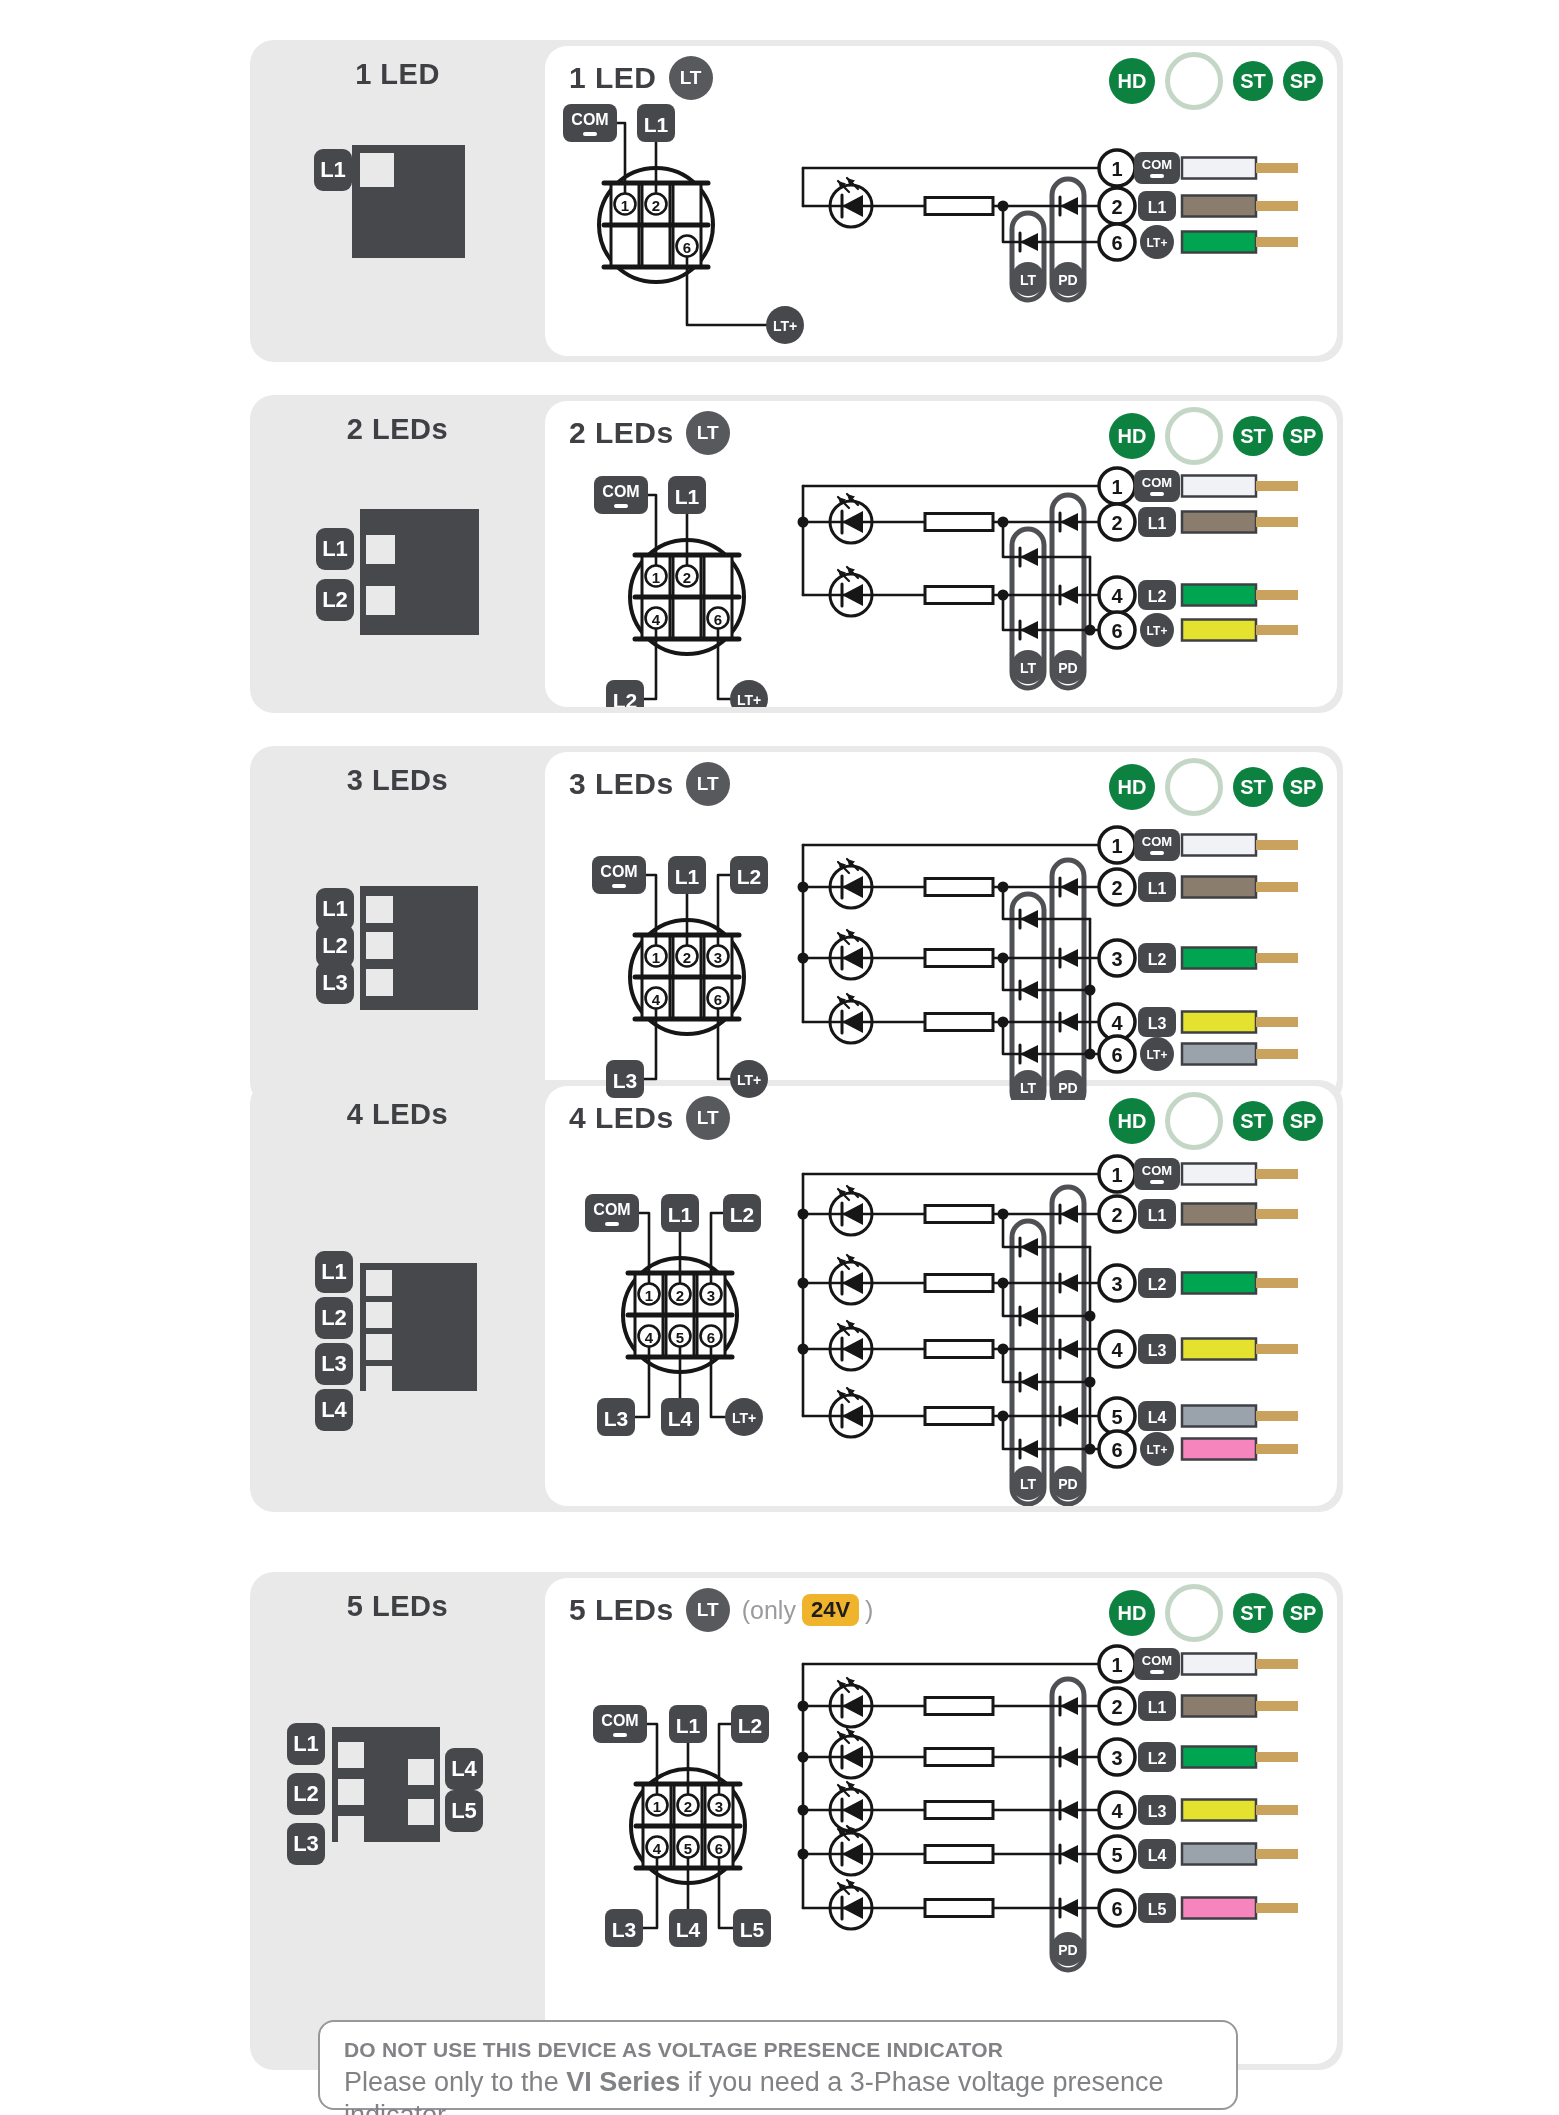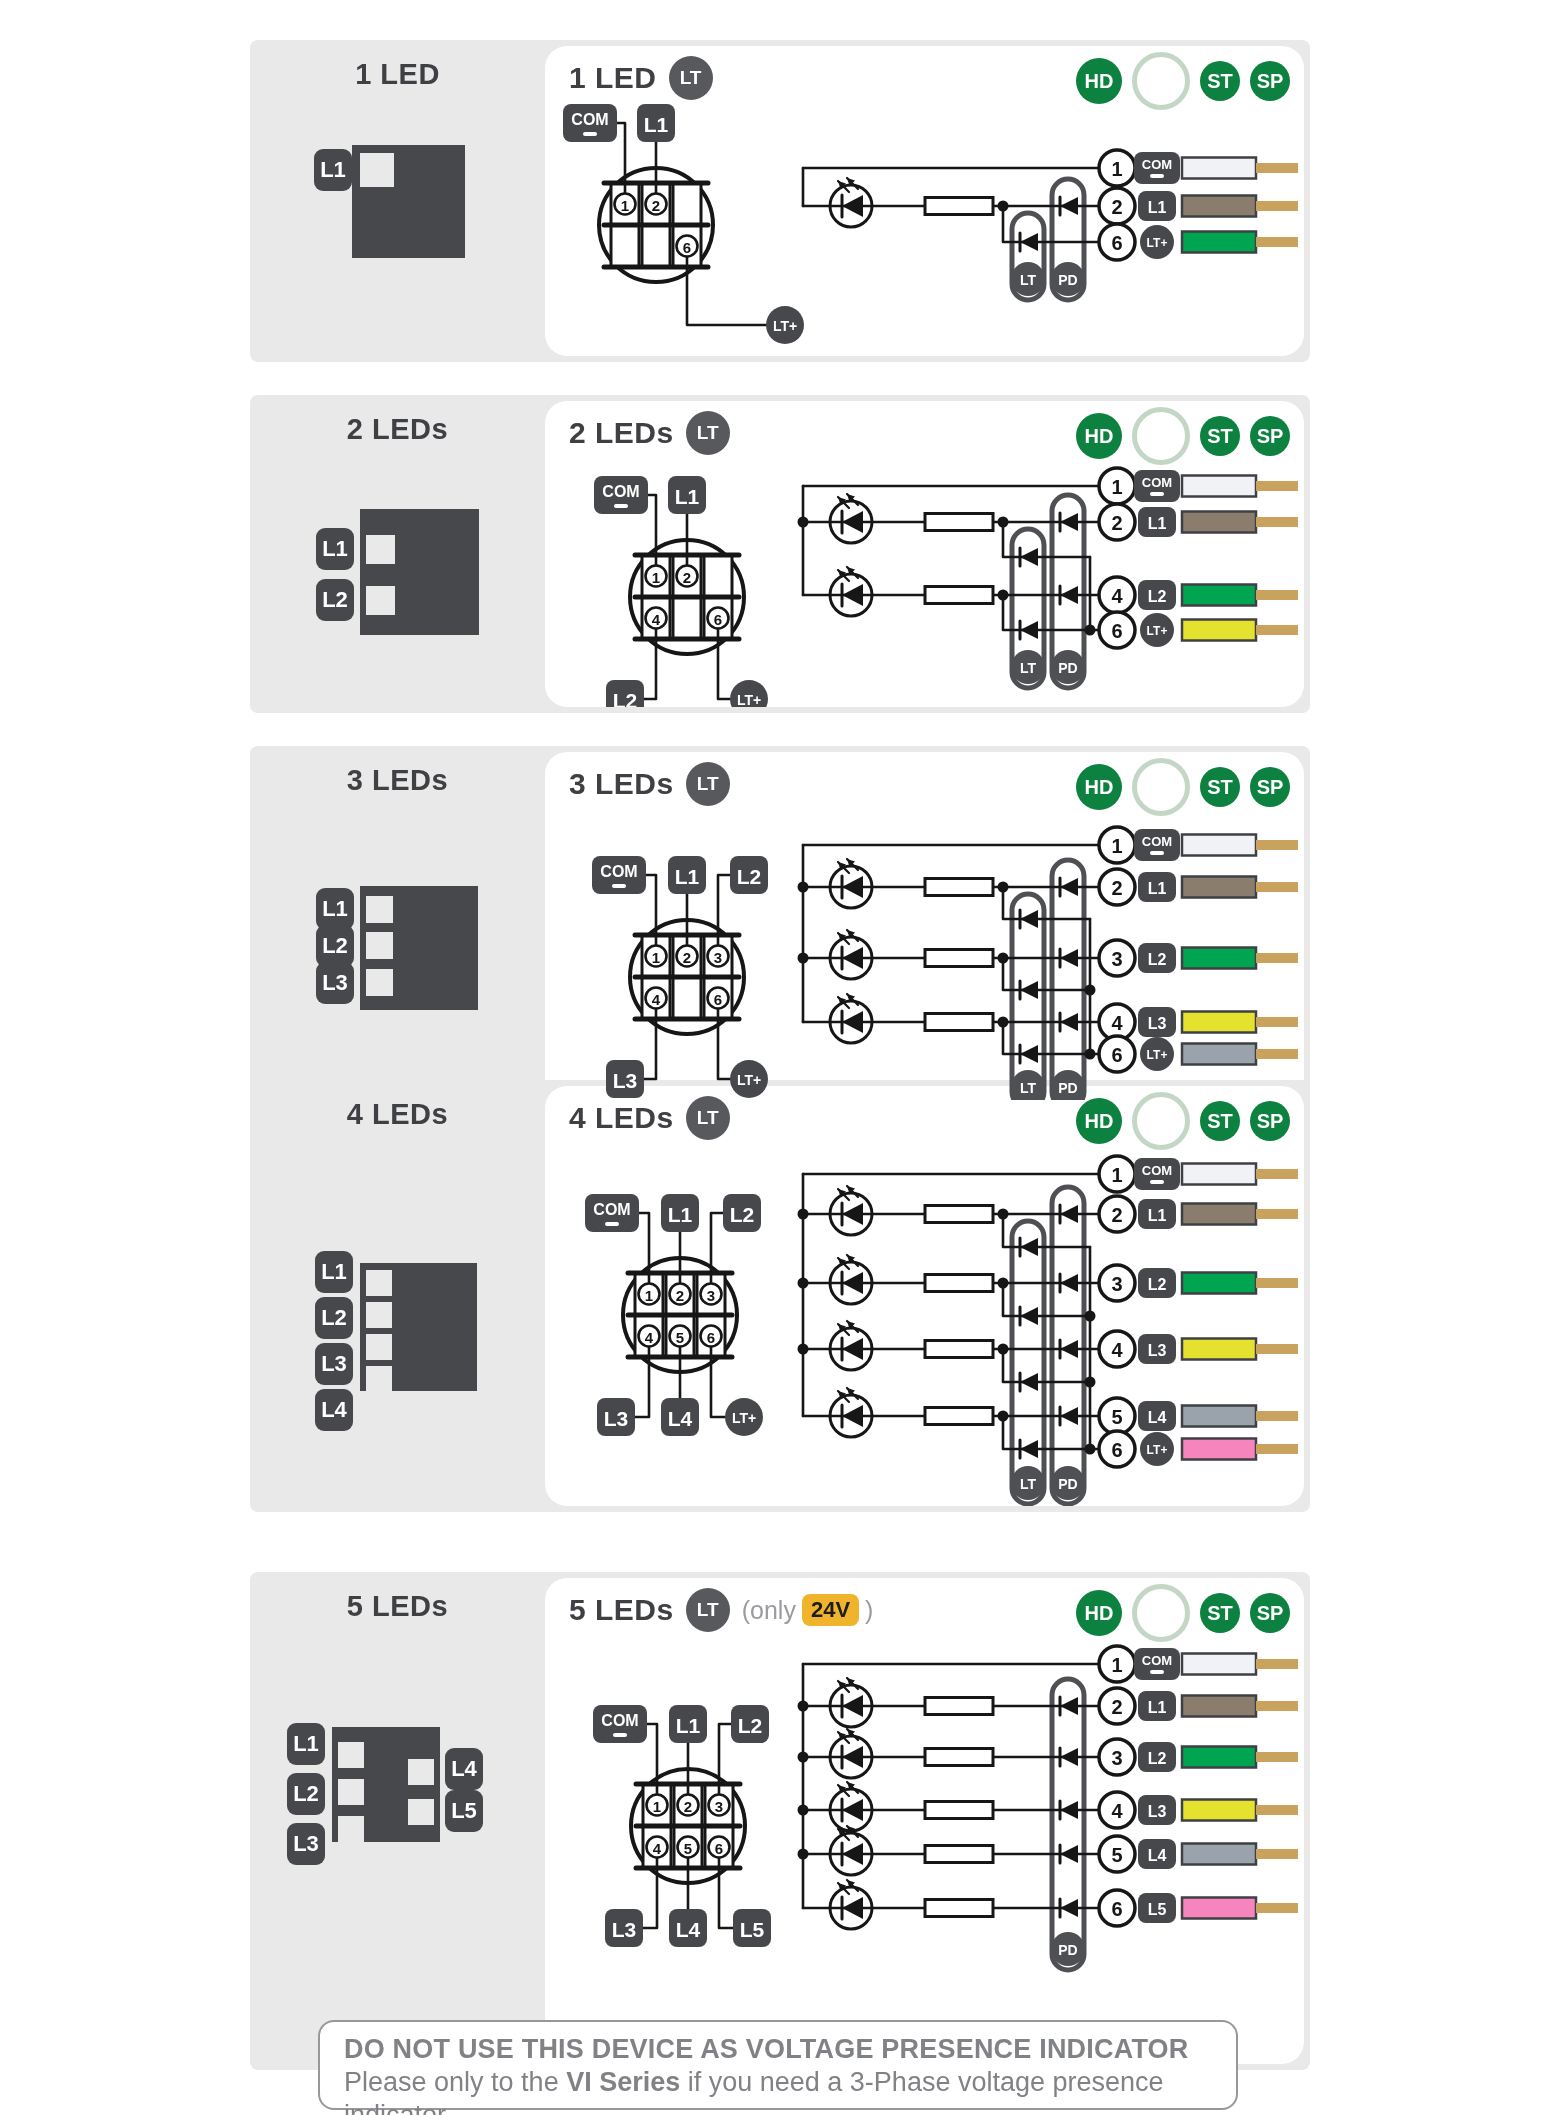--- a/index.html
+++ b/index.html
@@ -1,18 +1,18 @@
 <!DOCTYPE html>
 <html><head>
 <meta charset="utf-8">
 <style>
   html,body{margin:0;padding:0;background:#fff;}
   .page{position:relative;width:1559px;height:2115px;background:#fff;overflow:hidden;
         font-family:"Liberation Sans",sans-serif;}
-  .row{position:absolute;left:250px;width:1060px;background:#e9e9ea;border-radius:8px;}
+  .row{position:absolute;left:250px;width:1060px;background:#e9e9ea;border-radius:24px;padding-left:33px;}
   .ltitle{position:absolute;top:18px;left:0;width:295px;text-align:center;
           font-size:29px;font-weight:800;color:#3f4044;letter-spacing:.5px;}
   .white{position:absolute;left:295px;top:6px;right:6px;bottom:6px;background:#fff;border-radius:22px;}
   .whead{position:absolute;left:24px;top:10px;display:flex;align-items:center;gap:12px;z-index:3;}
   .wtitle{font-size:30px;font-weight:800;color:#3f4044;letter-spacing:.5px;}
   .ltbadge{width:44px;height:44px;border-radius:50%;background:#58595d;color:#fff;
            display:flex;align-items:center;justify-content:center;font-size:19px;font-weight:800;}
   .note{font-size:25px;color:#9a9b9e;display:flex;align-items:center;gap:6px;}
   .v24{background:#f0b42c;color:#1d1d1f;font-weight:800;font-size:22px;padding:3px 9px;border-radius:8px;}
   .badges{position:absolute;top:6px;right:14px;display:flex;align-items:center;gap:10px;z-index:3;}
@@ -20,21 +20,21 @@
   .bdg.fill{background:#0c8140;}
   .bdg.ring{background:#fff;border:5px solid #c4d7c6;}
   .connector{position:absolute;left:0;top:0;width:295px;height:100%;}
   .cbody{position:absolute;background:#47484c;}
   .cpin{position:absolute;background:#e9e9ea;}
   .clab{position:absolute;background:#47484c;color:#fff;font-weight:800;font-size:22px;
         border-radius:9px;display:flex;align-items:center;justify-content:center;}
   svg.diagram{position:absolute;left:0;top:0;z-index:2;}
   .warning{position:absolute;left:318px;top:2020px;width:920px;height:90px;box-sizing:border-box;
            border:2px solid #97989c;border-radius:16px;background:#fff;padding:11px 0 0 24px;}
-  .w1{font-size:27px;font-weight:800;color:#808285;line-height:33px;letter-spacing:.2px;}
+  .w1{font-size:21px;font-weight:800;color:#808285;line-height:33px;letter-spacing:.2px;}
   .w2{font-size:27px;color:#808285;line-height:33px;}
   .w2 b{font-weight:800;}
 </style>
 </head>
 <body>
 
 <div class="page">
   <div id="rows">
   <section class="row" style="top: 40px; height: 322px;">
     <div class="ltitle">1 LED</div>

